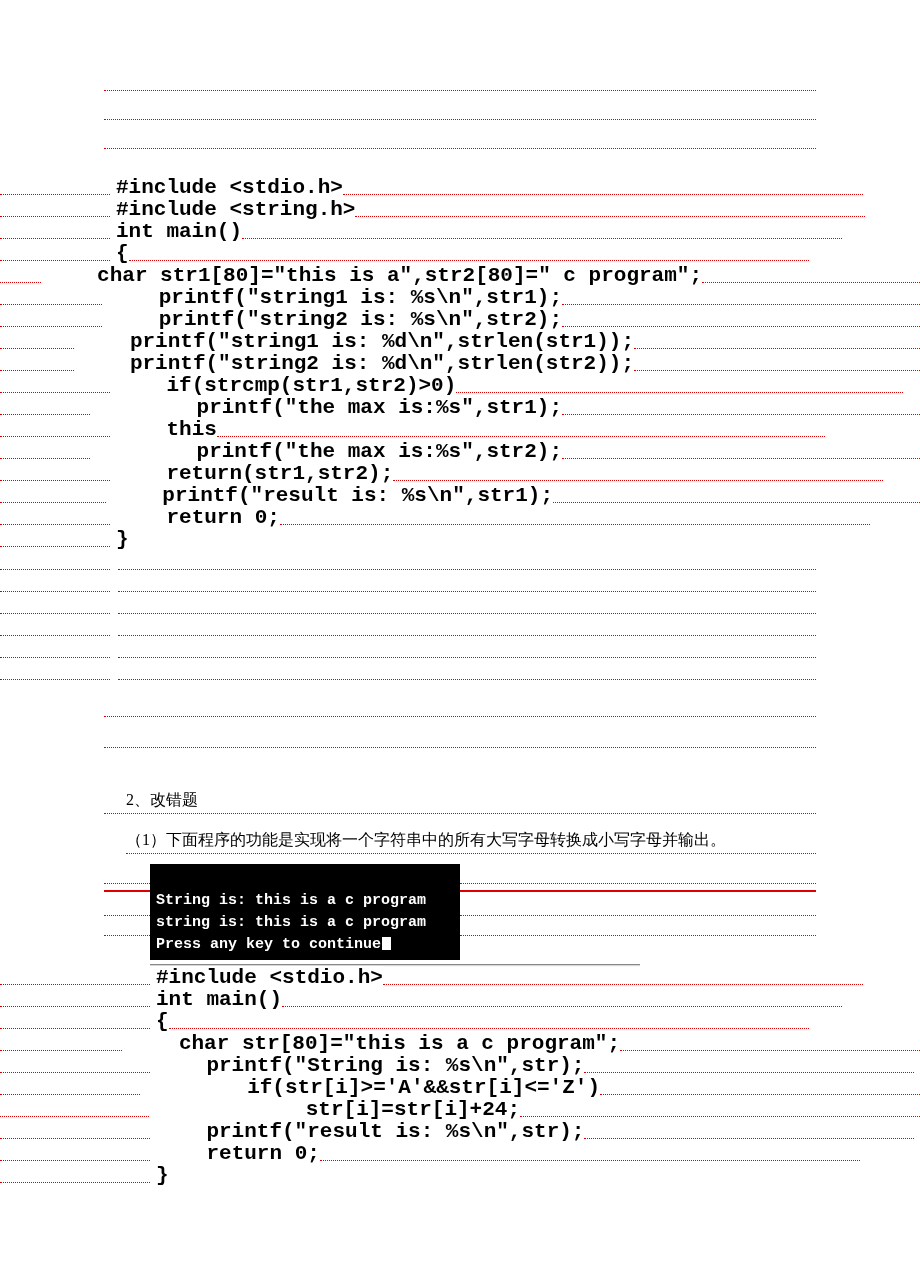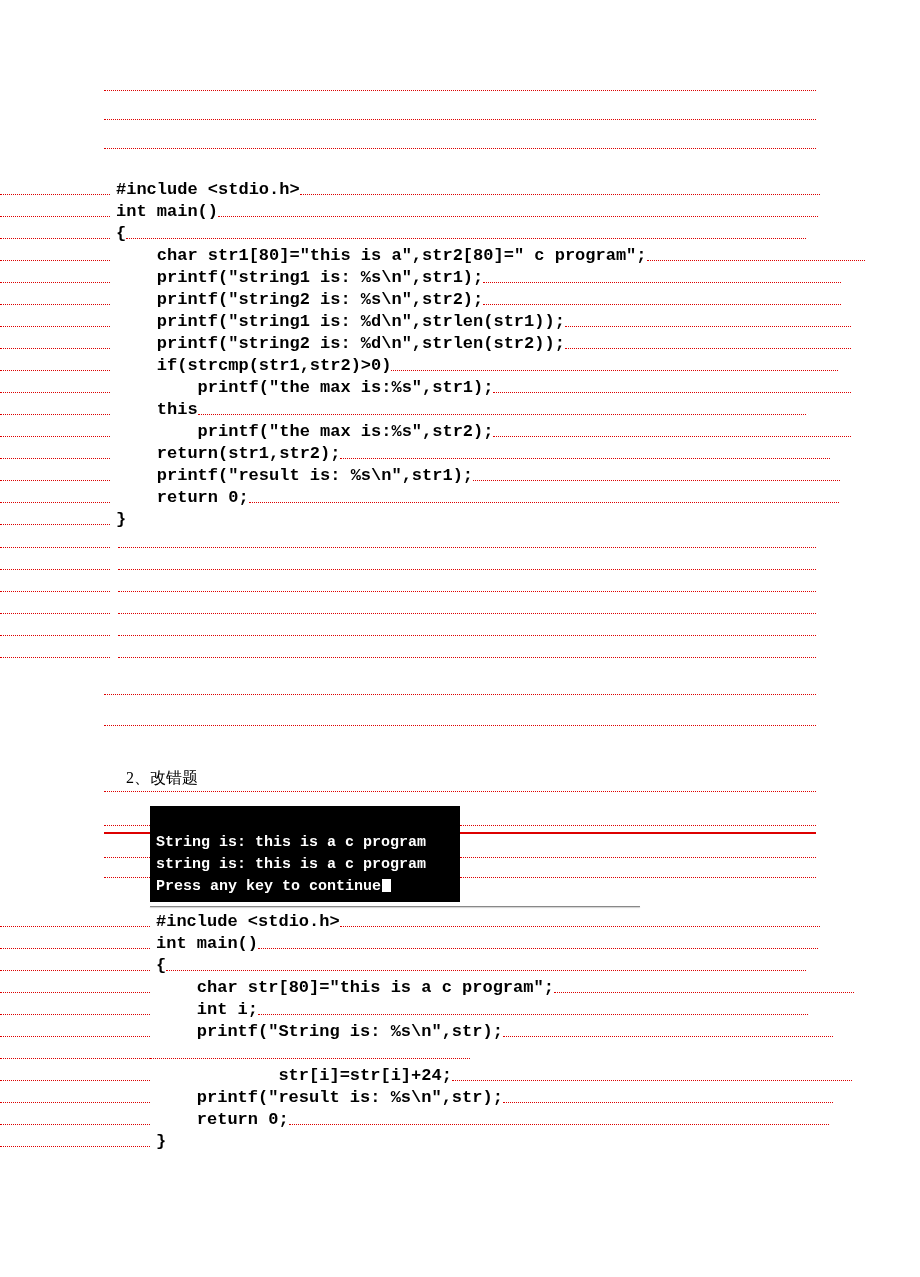--- a/index.html
+++ b/index.html
@@ -13,21 +13,21 @@
     .section2-title-text { position: absolute; left: 126px; top: 2px; font-family: SimSun, serif; font-size: 16px; background: #fff; padding-right: 4px; }
     .section2-underline { position: absolute; left: 104px; right: 104px; bottom: 4px; border-bottom: 1px dotted #d00; }
     
     .q1-row { margin: 12px 104px 0 126px; font-family: SimSun, serif; font-size: 16px; border-bottom: 1px dotted #d00; padding-bottom: 2px; }
     
     .cursor-block::after { content: ""; display: inline-block; width: 9px; height: 13px; background: #fff; vertical-align: baseline; position: relative; top: 2px; margin-left: 1px; }
     
     .ruled-code-row { display: flex; align-items: flex-end; height: 22px; }
     .ruled-code-row .left-rule { width: 110px; border-bottom: 1px dotted #d00; height: 1px; margin-bottom: 4px; }
     .ruled-code-row .right-rule { flex: 1; border-bottom: 1px dotted #d00; height: 1px; margin-bottom: 4px; }
-    .ruled-code-row .code-content { font-family: "Courier New", monospace; font-weight: bold; font-size: 17px; white-space: pre; color: #000; padding-left: 6px; background: #fff; text-align: center; }
+    .ruled-code-row .code-content { font-family: "Courier New", monospace; font-weight: bold; font-size: 21px; white-space: pre; color: #000; padding-left: 6px; background: #fff; text-align: center; }
   </style>
 </head>
 <body>
 
 <div class="page">
 
   <div class="dotted-line"></div>
   <div style="height:28px"></div>
   <div class="dotted-line"></div>
   <div style="height:28px"></div>
@@ -35,20 +35,25 @@
   <div style="height:28px"></div>
 
   <div>
     <div class="ruled-code-row">
         <div class="left-rule"></div>
         <div class="code-content"><span class="kw-preproc">#include</span> <span class="kw-inc">&lt;stdio.h&gt;</span></div>
         <div class="right-rule" style="flex:0 0 520px"></div>
       </div>
     <div class="ruled-code-row">
         <div class="left-rule"></div>
+        <div class="code-content"><span class="kw-preproc">#include</span> <span class="kw-inc">&lt;string.h&gt;</span></div>
+        <div class="right-rule" style="flex:0 0 510px"></div>
+      </div>
+    <div class="ruled-code-row">
+        <div class="left-rule"></div>
         <div class="code-content"><span class="kw-type">int</span><span> main()</span></div>
         <div class="right-rule" style="flex:0 0 600px"></div>
       </div>
     <div class="ruled-code-row">
         <div class="left-rule"></div>
         <div class="code-content"><span>{</span></div>
         <div class="right-rule" style="flex:0 0 680px"></div>
       </div>
     <div class="ruled-code-row">
         <div class="left-rule"></div>
@@ -140,20 +145,21 @@
   <div class="dotted-line"></div>
   <div style="height:30px"></div>
   <div class="dotted-line"></div>
   <div style="height:40px"></div>
 
   <div class="section2-title-row">
     <div class="section2-title-text">2、改错题</div>
     <div class="section2-underline"></div>
   </div>
 
+  <div class="q1-row">（1）下面程序的功能是实现将一个字符串中的所有大写字母转换成小写字母并输出。</div>
 
   <div style="height:10px"></div>
 
   <div style="display:flex;align-items:stretch">
     <div style="width:150px">
       <div style="height:20px;border-bottom:1px dotted #d00;margin-left:104px;"></div>
       <div style="height:2px;border-bottom:2px solid #d00;margin-left:104px;margin-top:6px"></div>
       <div style="height:22px;border-bottom:1px dotted #d00;margin-left:104px;margin-top:2px"></div>
       <div style="height:20px;border-bottom:1px dotted #d00;margin-left:104px"></div>
     </div>
@@ -186,30 +192,26 @@
         <div class="code-content"><span>{</span></div>
         <div class="right-rule" style="flex:0 0 640px"></div>
       </div>
     <div class="ruled-code-row">
         <div class="left-rule" style="width:150px"></div>
         <div class="code-content">    <span class="kw-type">char</span><span> str[80]="this is a c program";</span></div>
         <div class="right-rule" style="flex:0 0 300px"></div>
       </div>
     <div class="ruled-code-row">
         <div class="left-rule" style="width:150px"></div>
-        <div class="code-content">    <span class="kw-type">int</span><span> i;</span></div>
-        <div class="right-rule" style="flex:0 0 550px"></div>
-      </div>
-    <div class="ruled-code-row">
-        <div class="left-rule" style="width:150px"></div>
         <div class="code-content">    printf("String is: %s\n",str);</div>
         <div class="right-rule" style="flex:0 0 330px"></div>
       </div>
     <div class="ruled-code-row">
         <div class="left-rule" style="width:150px"></div>
+        <div class="code-content">        <span class="kw-flow">if</span><span>(str[i]&gt;='A'&amp;&amp;str[i]&lt;='Z')</span></div>
         <div class="right-rule" style="flex:0 0 320px"></div>
       </div>
     <div class="ruled-code-row">
         <div class="left-rule" style="width:150px"></div>
         <div class="code-content">            str[i]=str[i]+24;</div>
         <div class="right-rule" style="flex:0 0 400px"></div>
       </div>
     <div class="ruled-code-row">
         <div class="left-rule" style="width:150px"></div>
         <div class="code-content">    printf("result is: %s\n",str);</div>

